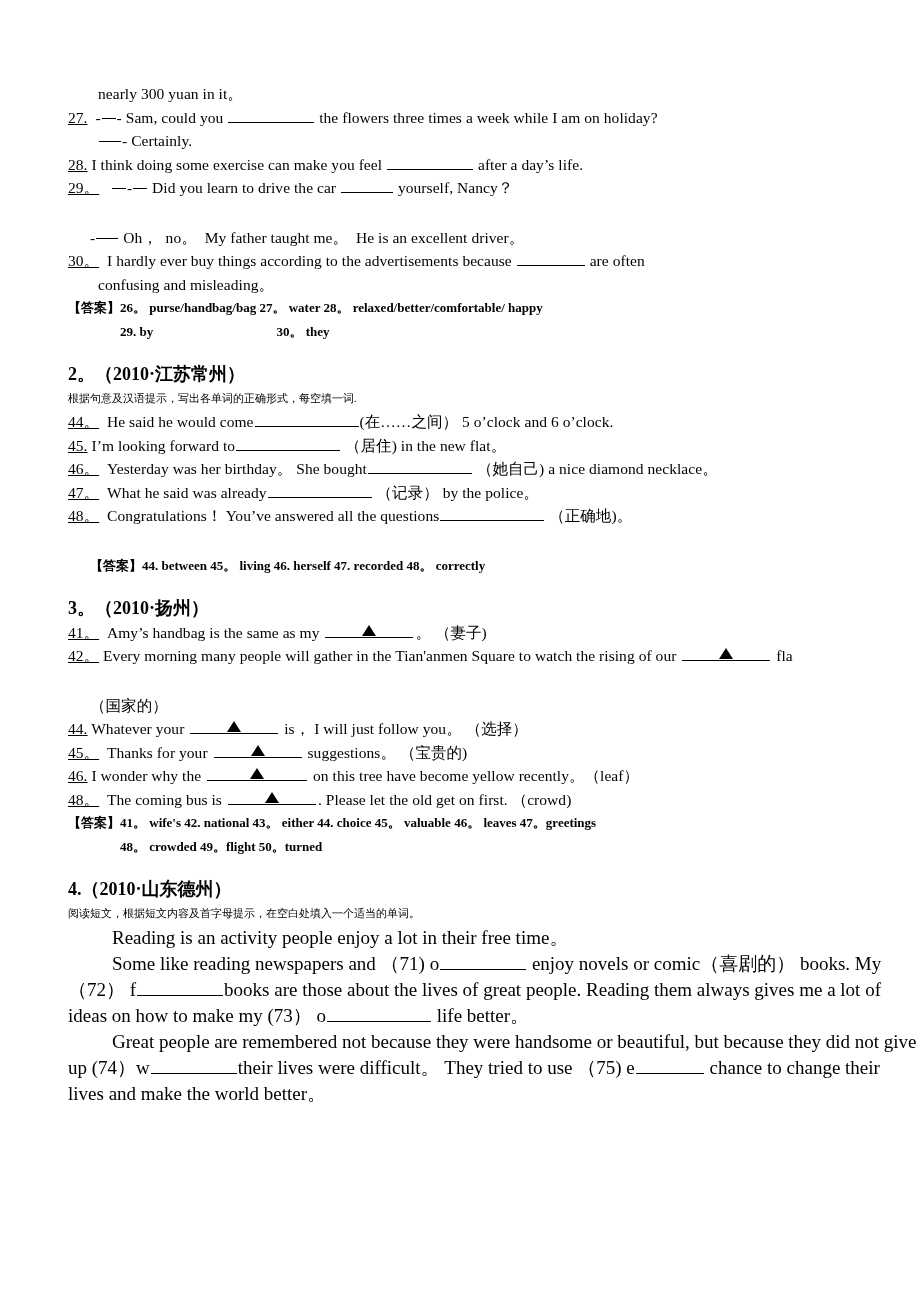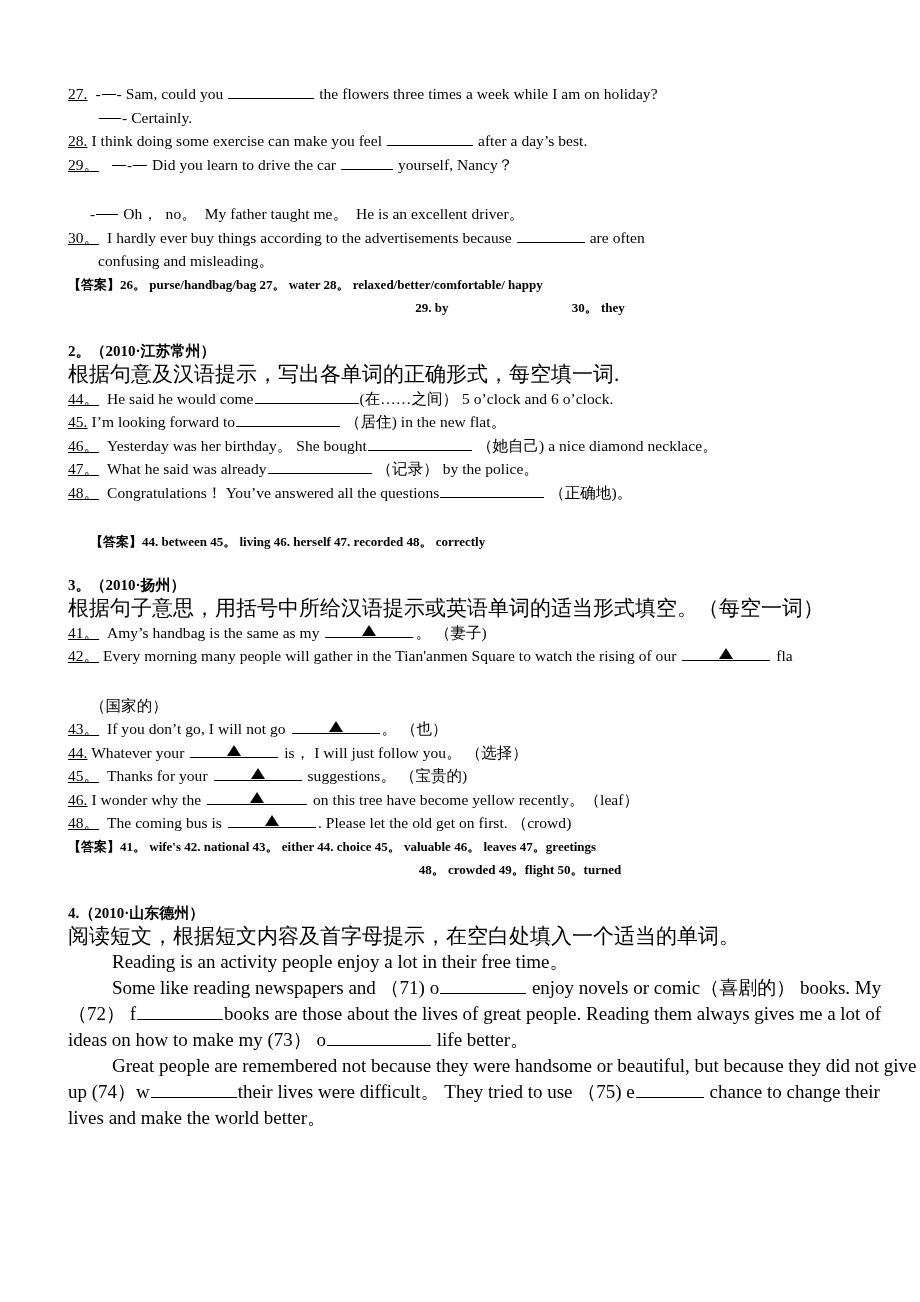--- a/index.html
+++ b/index.html
@@ -93,63 +93,66 @@
     margin: 0 1px;
   }
   .dash-s { width: 14px; }
 
   .ans {
     font-weight: bold;
     font-size: 13px;
     line-height: 23.5px;
     white-space: nowrap;
   }
-  .ans-ind { padding-left: 52px; text-align: center; }
+  .ans-ind { padding-left: 52px; }
 
   .sec-head {
     font-weight: bold;
-    font-size: 15px;
+    font-size: 18px;
     line-height: 23.5px;
     margin-top: 18px;
   }
   .sec-dir {
-    font-size: 21px;
+    font-size: 11px;
     line-height: 23.5px;
   }
   .para {
     font-size: 19px;
     line-height: 26px;
     text-indent: 38px;
   }
   .gap-md { height: 14px; }
   .overflow-clip { overflow: hidden; }
 </style>
 </head>
 <body>
 
 <div class="page">
   <div class="content overflow-clip">
 
+    <div class="line ind-1">
+      <span>nearly 300 yuan in it。</span>
+    </div>
 
     <div class="line">
       <span class="num">27.</span>
       <span>&nbsp;-</span><span class="dash dash-s"></span><span>- Sam, could you</span>
       <span class="blank b-lg"></span>
       <span>the flowers three times a week while I am on holiday?</span>
     </div>
 
     <div class="line ind-1">
       <span class="dash"></span><span>- Certainly.</span>
     </div>
 
     <div class="line">
       <span class="num">28.</span>
       <span>I think doing some exercise can make you feel</span>
       <span class="blank b-lg"></span>
-      <span>after a day’s best.</span>
+      <span>after a day’s life.</span>
     </div>
 
     <div class="line">
       <span class="num">29。</span>
       &nbsp;&nbsp;<span class="dash dash-s"></span>-<span class="dash dash-s"></span>
       <span>Did you learn to drive the car</span>
       <span class="blank b-sm"></span>
       <span>yourself, Nancy？</span>
     </div>
 
@@ -213,43 +216,37 @@
       <span>（正确地)。</span>
     </div>
 
     <div class="ans ind-2">
       <span>【答案】</span><span>44. between    45。  living      46. herself  47. recorded    48。  correctly</span>
     </div>
 
     <div class="gap-md"></div>
 
     <div class="sec-head" style="margin-top:6px">3。（2010·扬州）</div>
-    <div class="sec-dir">根据句子意思，用括号中所给汉语提示或英语单词的适当形式填空。（每空一词）</div>
 
     <div class="line">
       <span class="num">41。</span>
       &nbsp;<span>Amy’s handbag is the same as my</span>
       <span class="tblank t-md"><span class="tri"></span></span><span>。   （妻子)</span>
     </div>
 
     <div class="line">
       <span class="num">42。</span>
       <span>Every morning many people will gather in the Tian'anmen Square to watch the rising of our</span>
       <span class="tblank t-md"><span class="tri"></span></span>
       <span>fla</span>
     </div>
     <div class="line ind-2">
       <span>（国家的）</span>
     </div>
 
-    <div class="line">
-      <span class="num">43。</span>
-      &nbsp;<span>If you don’t go, I will not go</span>
-      <span class="tblank t-md"><span class="tri"></span></span><span>。   （也）</span>
-    </div>
 
     <div class="line">
       <span class="num">44.</span>
       <span>Whatever your</span>
       <span class="tblank t-md"><span class="tri"></span></span>
       <span>is，  I will just follow you。  （选择）</span>
     </div>
 
     <div class="line">
       <span class="num">45。</span>

